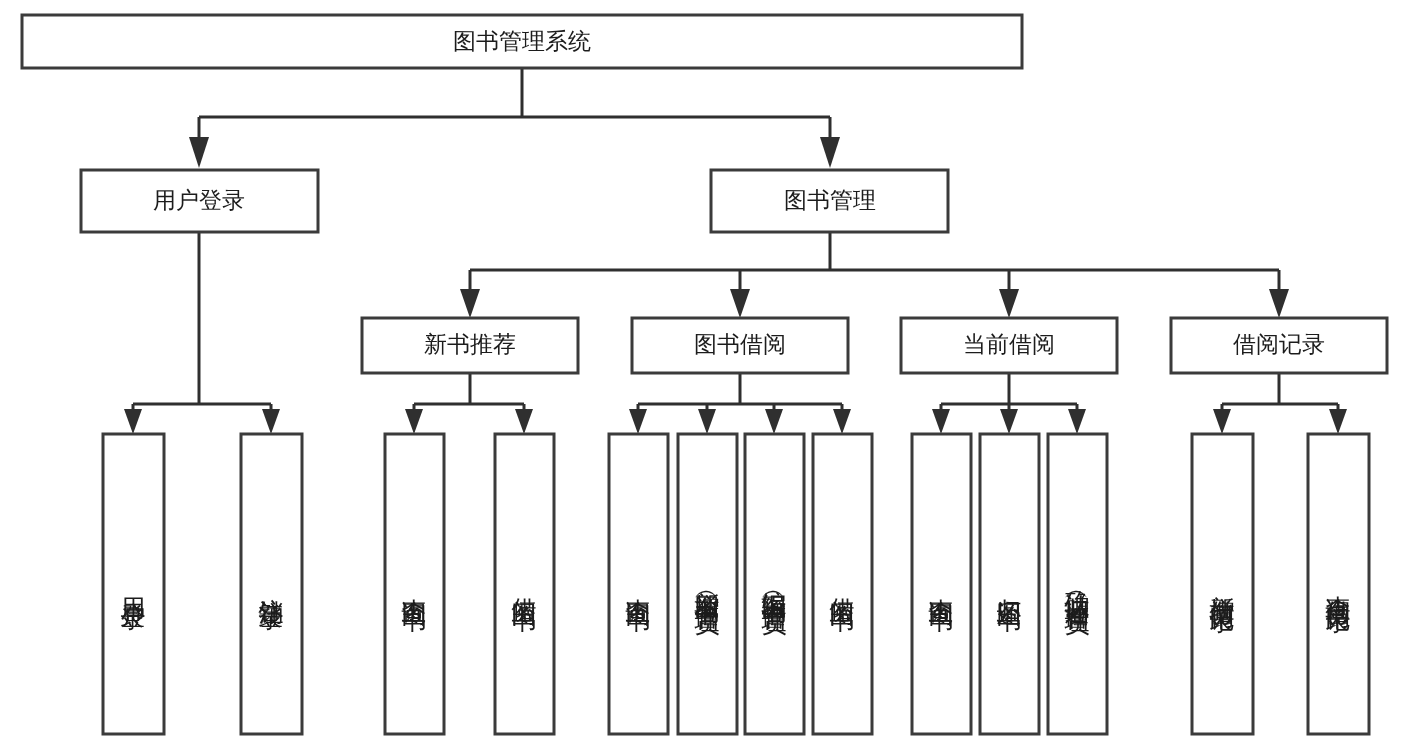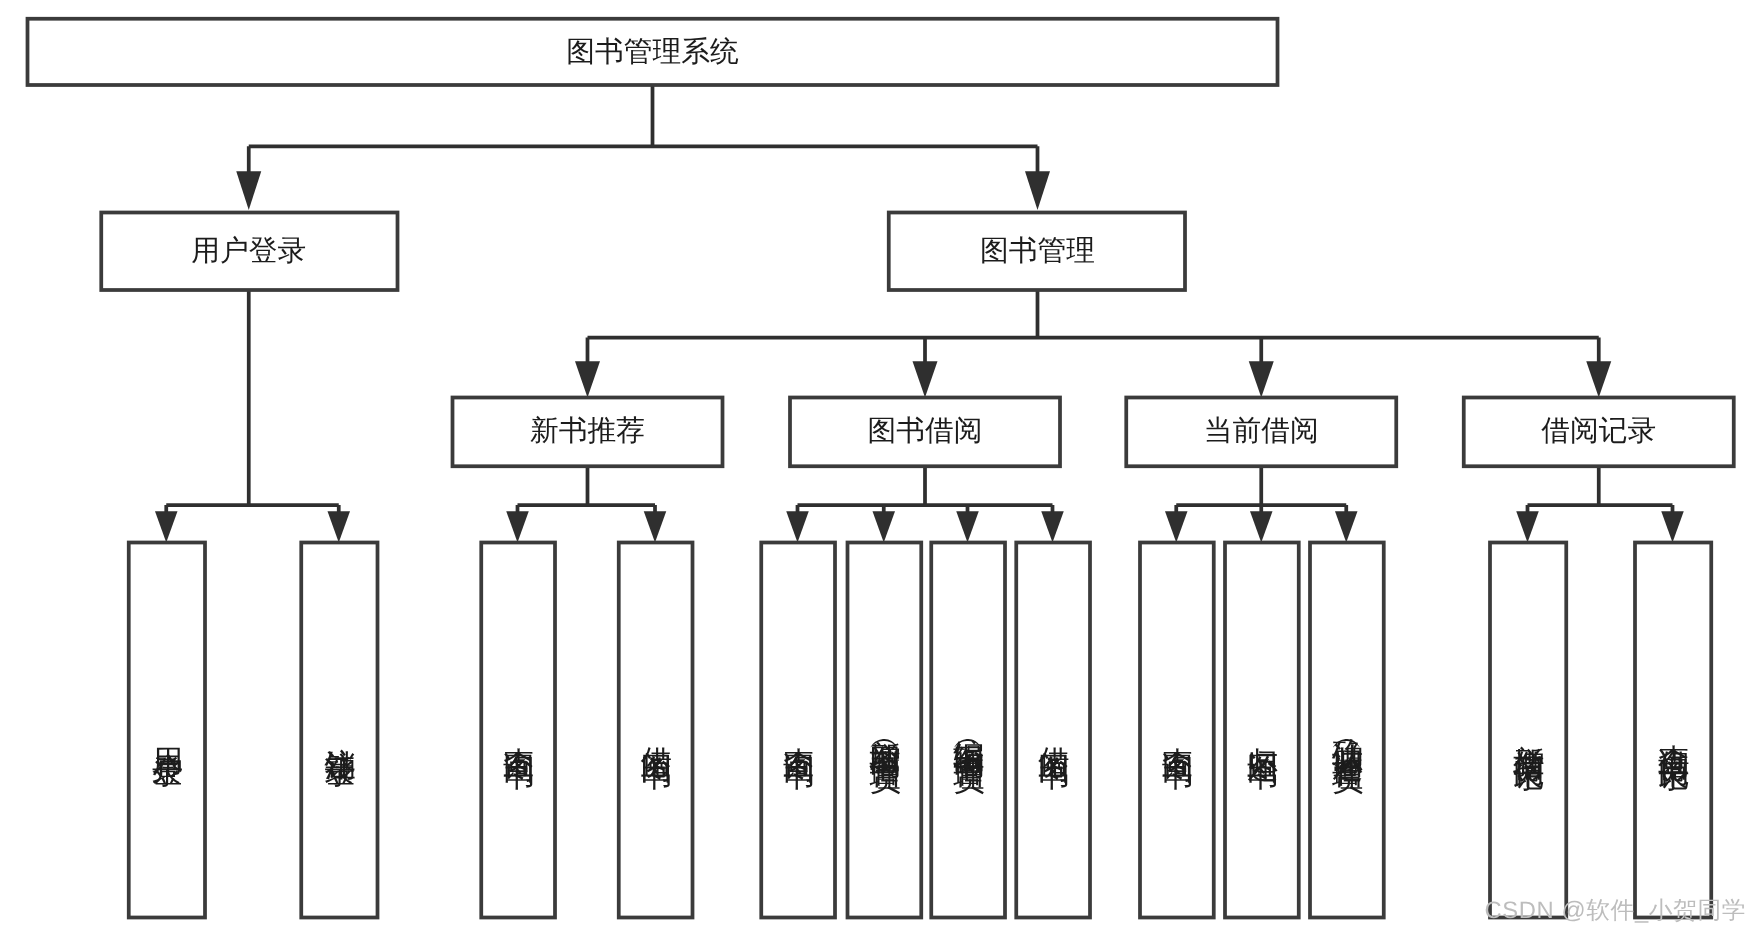--- a/index.html
+++ b/index.html
@@ -212,14 +212,13 @@
   <div class="node-label-v" style="left:745px; top:434px; width:59px; height:300px;">编辑图书（管理员）</div>
   <div class="node-label-v" style="left:813px; top:434px; width:59px; height:300px;">借阅图书</div>
 
   <div class="node-label-v" style="left:912px; top:434px; width:59px; height:300px;">查询图书</div>
   <div class="node-label-v" style="left:980px; top:434px; width:59px; height:300px;">归还图书</div>
   <div class="node-label-v" style="left:1048px; top:434px; width:59px; height:300px;">确认归还（管理员）</div>
 
   <div class="node-label-v" style="left:1192px; top:434px; width:61px; height:300px;">新增借阅记录</div>
   <div class="node-label-v" style="left:1308px; top:434px; width:61px; height:300px;">查询借阅记录</div>
 
-  <div id="watermark">CSDN @软件_小贺同学</div>
 </div>
 
 </body></html>

